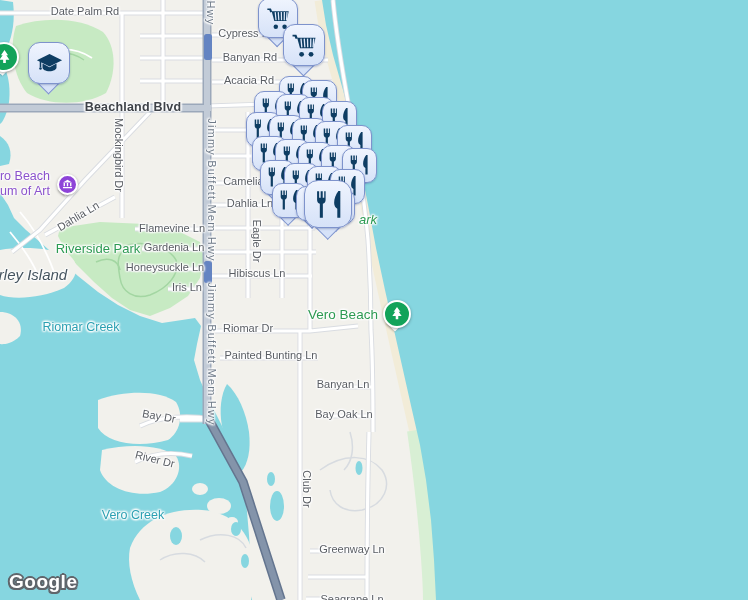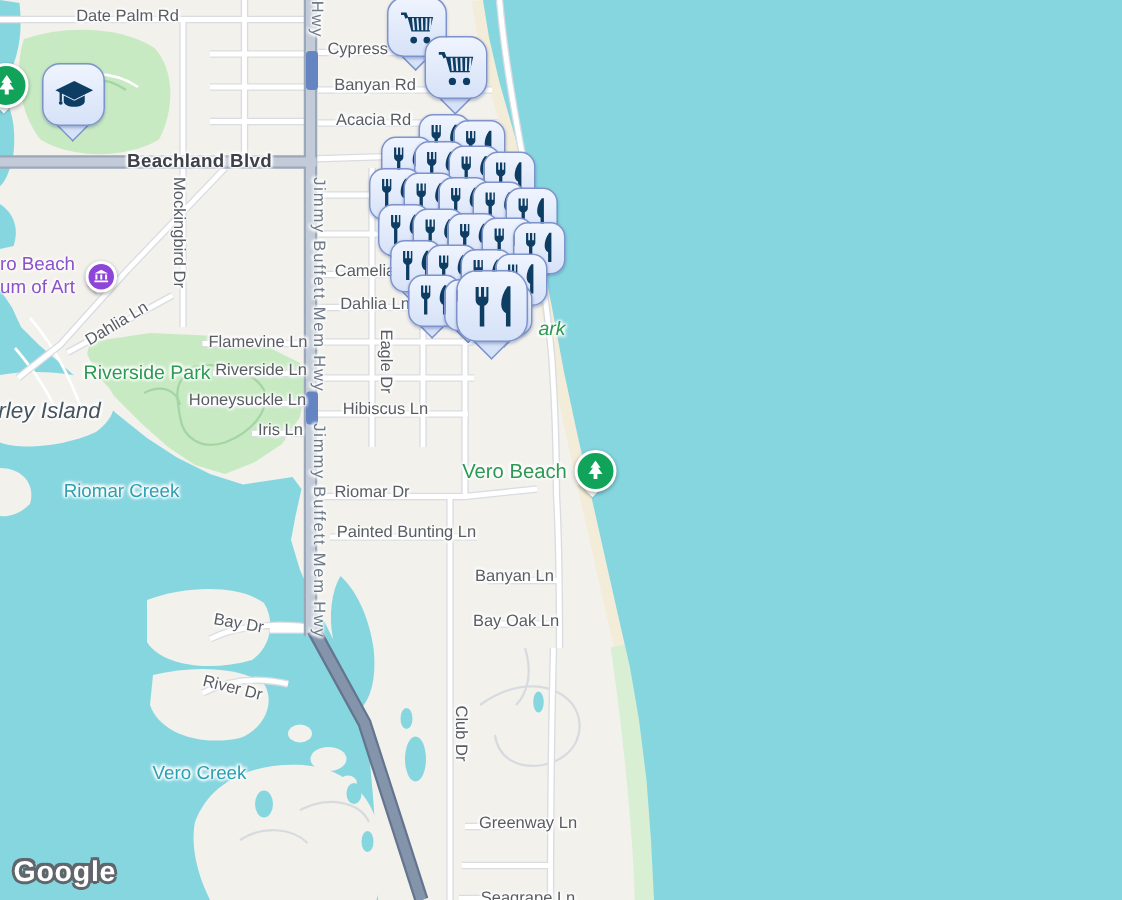--- a/index.html
+++ b/index.html
@@ -105,21 +105,21 @@
   <div id="labels">
       <div class="lbl " style="left: 85px; top: 11px; transform: translate(-50%, -50%) rotate(0deg);">Date Palm Rd</div>
       <div class="lbl " style="left: 247px; top: 33px; transform: translate(-50%, -50%) rotate(0deg);">Cypress Rd</div>
       <div class="lbl " style="left: 250px; top: 57px; transform: translate(-50%, -50%) rotate(0deg);">Banyan Rd</div>
       <div class="lbl " style="left: 249px; top: 80px; transform: translate(-50%, -50%) rotate(0deg);">Acacia Rd</div>
       <div class="lbl major" style="left: 133px; top: 107px; transform: translate(-50%, -50%) rotate(0deg);">Beachland Blvd</div>
       <div class="lbl " style="left: 251px; top: 181px; transform: translate(-50%, -50%) rotate(0deg);">Camelia Ln</div>
       <div class="lbl " style="left: 250px; top: 203px; transform: translate(-50%, -50%) rotate(0deg);">Dahlia Ln</div>
       <div class="lbl " style="left: 78px; top: 216px; transform: translate(-50%, -50%) rotate(-31deg);">Dahlia Ln</div>
       <div class="lbl " style="left: 172px; top: 228px; transform: translate(-50%, -50%) rotate(0deg);">Flamevine Ln</div>
-      <div class="lbl " style="left: 174px; top: 247px; transform: translate(-50%, -50%) rotate(0deg);">Riverside Ln</div>
+      <div class="lbl " style="left: 174px; top: 247px; transform: translate(-50%, -50%) rotate(0deg);">Gardenia Ln</div>
       <div class="lbl " style="left: 165px; top: 267px; transform: translate(-50%, -50%) rotate(0deg);">Honeysuckle Ln</div>
       <div class="lbl " style="left: 187px; top: 287px; transform: translate(-50%, -50%) rotate(0deg);">Iris Ln</div>
       <div class="lbl " style="left: 257px; top: 273px; transform: translate(-50%, -50%) rotate(0deg);">Hibiscus Ln</div>
       <div class="lbl " style="left: 248px; top: 328px; transform: translate(-50%, -50%) rotate(0deg);">Riomar Dr</div>
       <div class="lbl " style="left: 271px; top: 355px; transform: translate(-50%, -50%) rotate(0deg);">Painted Bunting Ln</div>
       <div class="lbl " style="left: 343px; top: 384px; transform: translate(-50%, -50%) rotate(0deg);">Banyan Ln</div>
       <div class="lbl " style="left: 344px; top: 414px; transform: translate(-50%, -50%) rotate(0deg);">Bay Oak Ln</div>
       <div class="lbl " style="left: 159px; top: 416px; transform: translate(-50%, -50%) rotate(10deg);">Bay Dr</div>
       <div class="lbl " style="left: 155px; top: 459px; transform: translate(-50%, -50%) rotate(14deg);">River Dr</div>
       <div class="lbl " style="left: 352px; top: 549px; transform: translate(-50%, -50%) rotate(0deg);">Greenway Ln</div>

